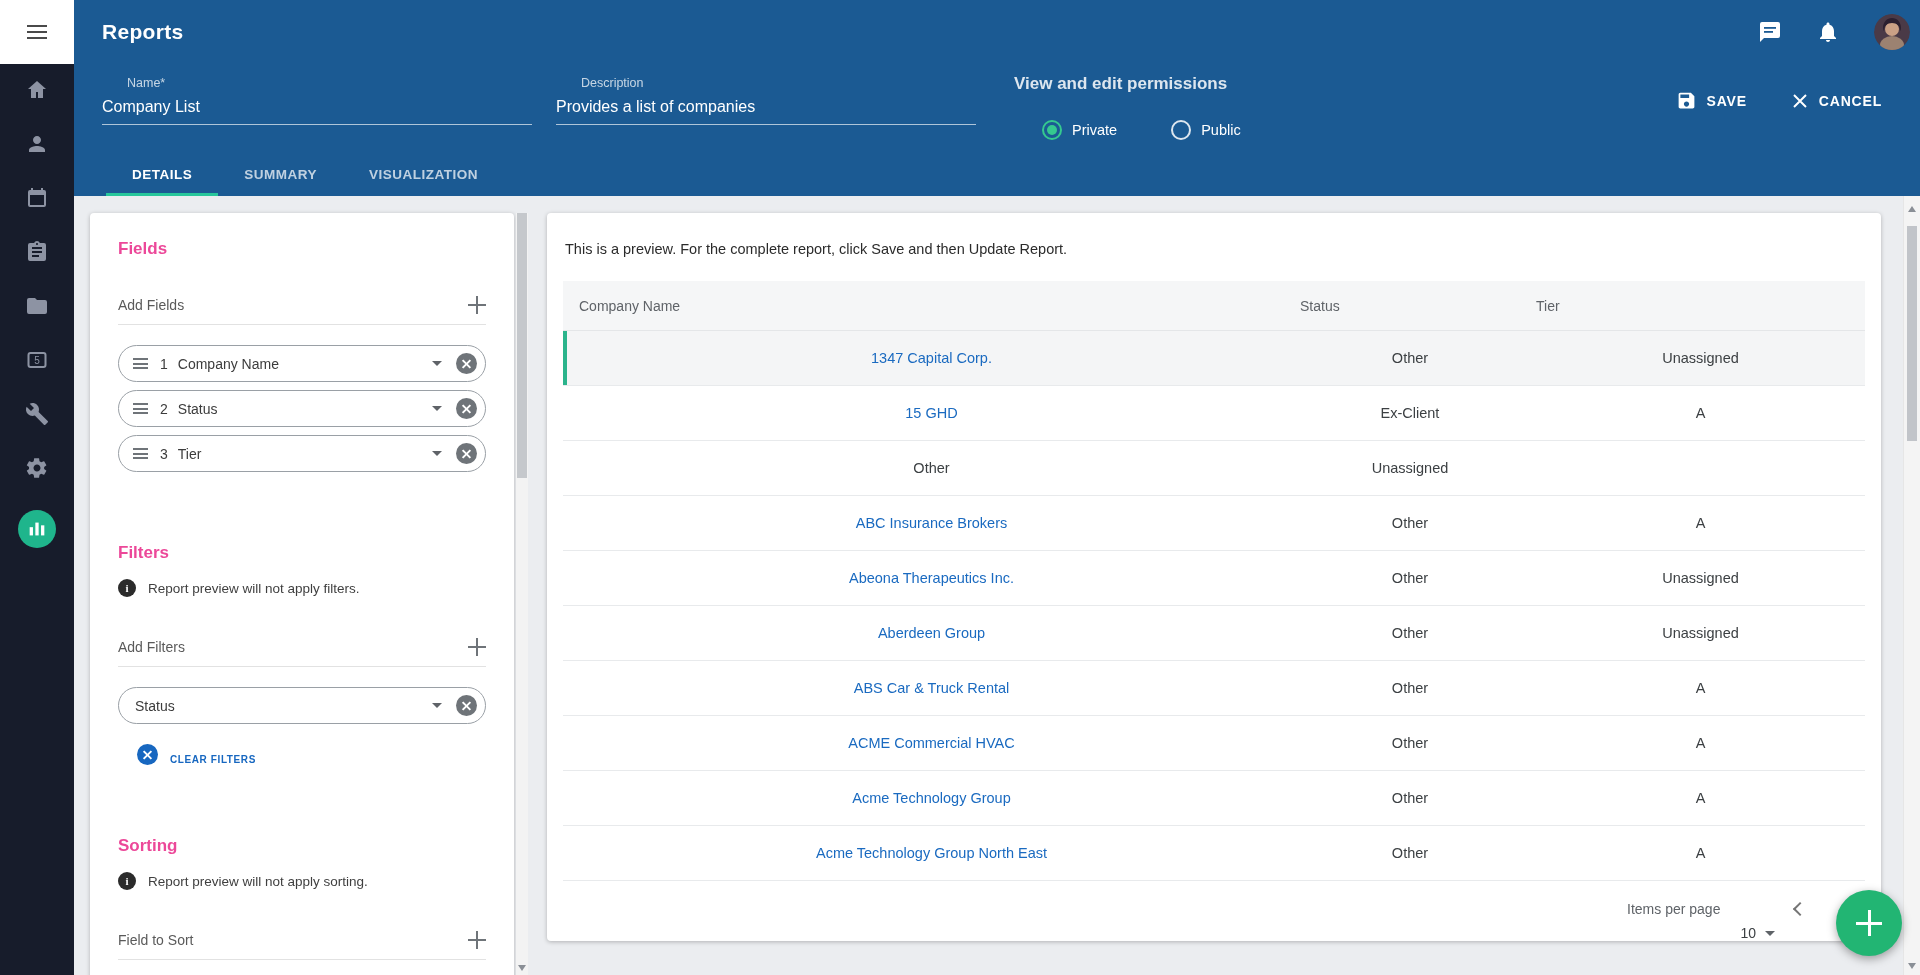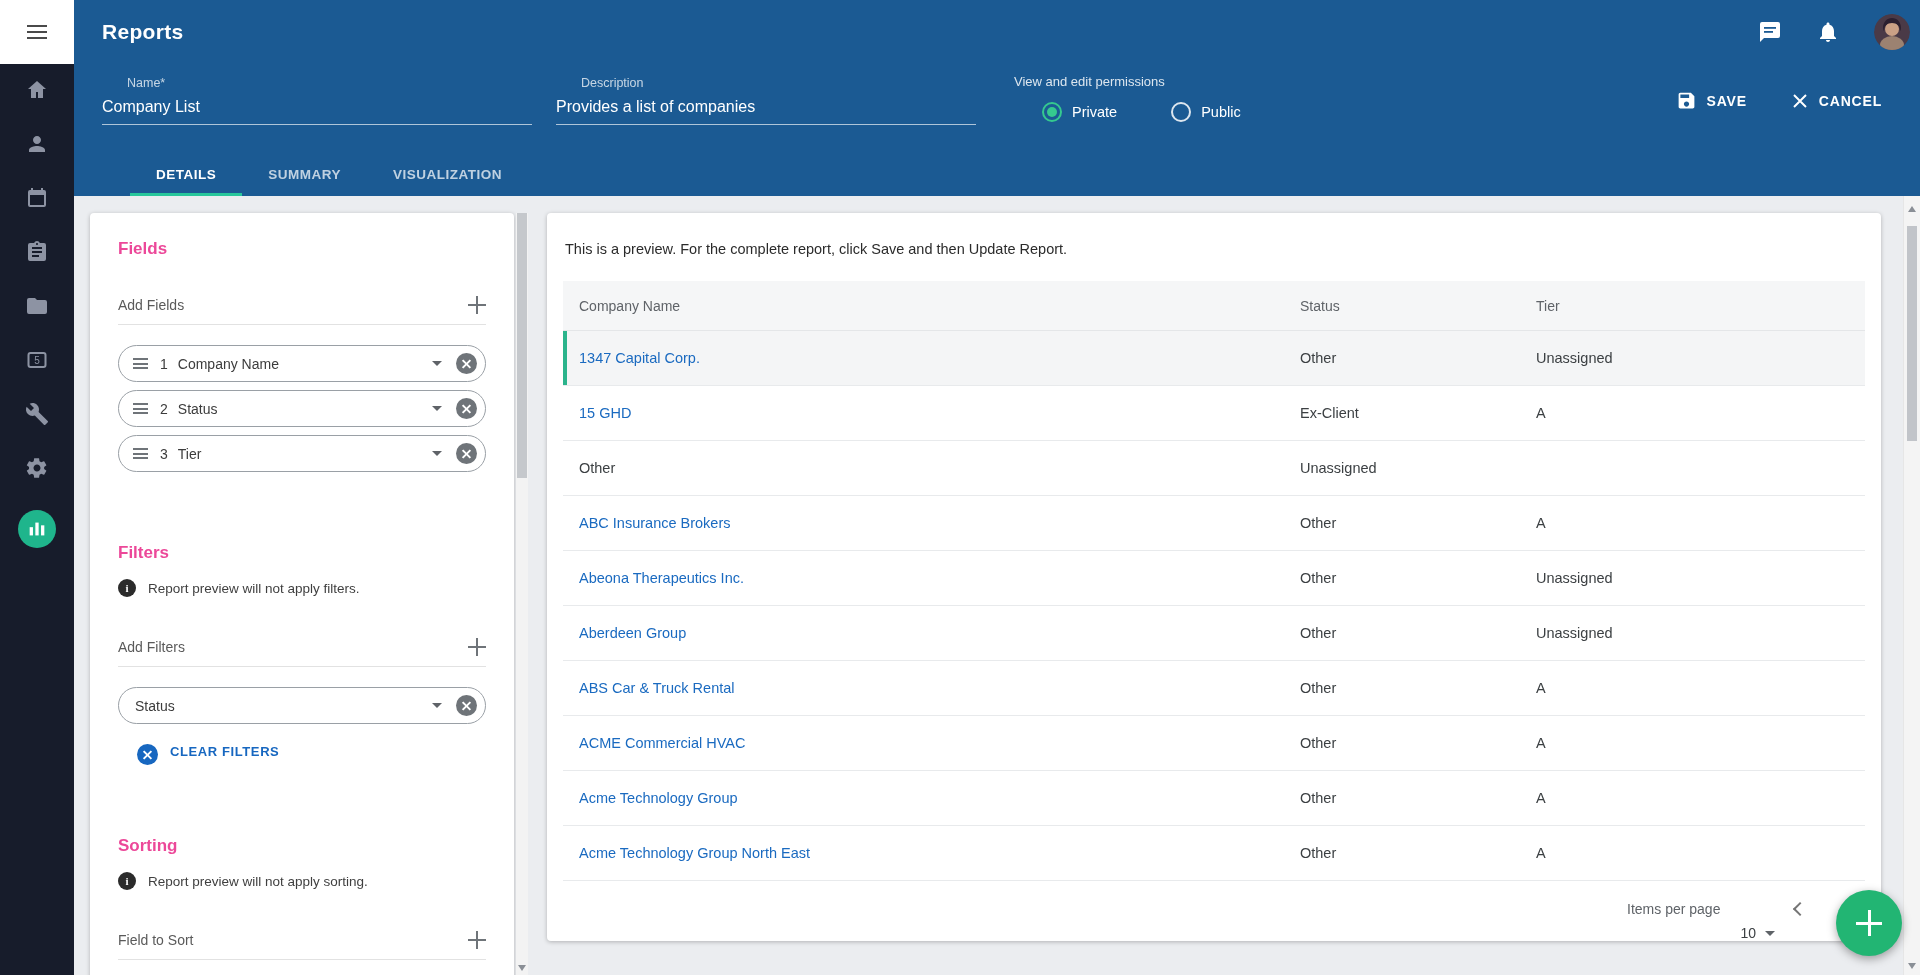--- a/index.html
+++ b/index.html
@@ -22,31 +22,31 @@
   .tb-icon { width:24px; height:24px; cursor:pointer; display:flex; align-items:center; justify-content:center; }
   .avatar { width:36px; height:36px; border-radius:50%; overflow:hidden; cursor:pointer; }
 
   .field { position:absolute; top:76px; }
   .f-name { left:28px;  width:430px; }
   .f-desc { left:482px; width:420px; }
   .f-label { font-size:12.5px; color:rgba(255,255,255,.75); margin-bottom:8px;margin-left:25px; }
   .f-value { display:block; width:100%; background:transparent; border:none; border-bottom:1px solid rgba(255,255,255,.65); color:#fff; font-size:16px; font-family:"Liberation Sans",sans-serif; padding:0 0 8px 0; outline:none; }
 
   .perm { position:absolute; left:940px; top:74px; }
-  .perm-label { font-size:13px; color:rgba(255,255,255,.85); margin-bottom:13px; }
+  .perm-label { font-size:17px; color:rgba(255,255,255,.85); margin-bottom:26px;font-weight:bold; }
   .radios { display:flex; gap:26px; }
   .radio { display:flex; align-items:center; gap:10px; font-size:14.5px; cursor:pointer;padding-left:28px; }
   .radio-circle { width:20px; height:20px; border-radius:50%; border:2px solid rgba(255,255,255,.85); position:relative; }
   .radio.selected .radio-circle { border-color:#35c98f; }
   .radio.selected .radio-circle::after { content:""; position:absolute; left:3px; top:3px; width:10px; height:10px; border-radius:50%; background:#35c98f; }
 
   .topbar-buttons { position:absolute; right:38px; top:90px; display:flex; gap:44px; }
   .tb-btn { display:flex; align-items:center; gap:10px; font-size:14px; font-weight:700; letter-spacing:.8px; color:#fff; background:none; border:none; cursor:pointer; font-family:"Liberation Sans",sans-serif; }
 
-  .tabs { position:absolute; left:56px; bottom:0; display:flex; }
+  .tabs { position:absolute; left:32px; bottom:0; display:flex; }
   .tab { padding:0 26px; height:44px; display:flex; align-items:center; font-size:13.5px; font-weight:700; letter-spacing:.5px; color:rgba(255,255,255,.72); position:relative; cursor:pointer; }
   .tab.active { color:#ffffff; }
   .tab.active::after { content:""; position:absolute; left:0; right:0; bottom:0; height:3px; background:#27c79b; }
 
   
   .content { margin-left:74px; height:779px; position:relative; overflow:hidden; }
 
   .panel { position:absolute; left:16px; top:17px; width:424px; height:800px; background:#fff; border-radius:4px; box-shadow:0 1px 4px rgba(0,0,0,.25); padding:26px 28px; }
   .section-title { font-size:17px; font-weight:700; color:#ec4899; }
   .add-row { display:flex; justify-content:space-between; align-items:center; height:40px; border-bottom:1px solid #e2e2e2; color:#5a5a5a; font-size:14px; cursor:pointer; }
@@ -64,35 +64,35 @@
   .chip-label { font-size:14px; color:#3c3c3c; flex:1; }
   .caret { width:0; height:0; border-left:5px solid transparent; border-right:5px solid transparent; border-top:5px solid #5f6368; margin-right:14px; cursor:pointer; }
   .x-circle { width:21px; height:21px; border-radius:50%; background:#6f7479; position:relative; cursor:pointer; flex-shrink:0; }
   .x-circle::before,.x-circle::after { content:""; position:absolute; left:5px; top:9.5px; width:11px; height:2px; background:#fff; }
   .x-circle::before { transform:rotate(45deg); } .x-circle::after { transform:rotate(-45deg); }
   .x-circle.blue { background:#1767c0; }
 
   .info-row { display:flex; align-items:center; gap:12px; color:#3f3f3f; font-size:13.5px; }
   .info-icon { width:18px; height:18px; border-radius:50%; background:#2b2b2b; color:#fff; font-size:11px; font-weight:700; display:flex; align-items:center; justify-content:center; font-family:"Liberation Serif",serif; flex-shrink:0; }
 
-  .clear-row { display:flex; align-items:flex-start; gap:12px; color:#1767c0; font-weight:700; font-size:13px; letter-spacing:.6px; cursor:pointer;padding-left:19px; }
+  .clear-row { display:flex; align-items:flex-end; gap:12px; color:#1767c0; font-weight:700; font-size:10px; letter-spacing:.6px; cursor:pointer;padding-left:19px; }
 
   .sort-foot { display:flex; justify-content:space-between; align-items:center; color:#5a5a5a; font-size:14px; }
   .order-btn { display:flex; align-items:center; gap:8px; color:#1767c0; font-weight:700; letter-spacing:.5px; font-size:13px; cursor:pointer; }
 
   
   .panel-sb { position:absolute; left:442px; top:17px; width:12px; height:762px; background:#f3f3f3; }
   .panel-sb-thumb { position:absolute; left:1px; right:1px; top:0; height:265px; background:#c5c8cc; }
   .sb-arrow-down { position:absolute; left:2px; bottom:4px; width:0; height:0; border-left:4px solid transparent; border-right:4px solid transparent; border-top:6px solid #8a8f96; }
 
   
   .preview-card { position:absolute; left:473px; top:17px; width:1334px; height:728px; background:#fff; border-radius:4px; box-shadow:0 1px 4px rgba(0,0,0,.25); padding:0 16px; }
   .notice { padding:28px 2px 24px; font-size:14.5px; color:#2b2b2b; }
   .t-head { display:grid; grid-template-columns:721px 236px 1fr; background:#f5f6f7; height:50px; align-items:center; color:#5f6368; font-size:14px; border-bottom:1px solid #e4e6e8; }
-  .t-row  { display:grid; grid-template-columns:721px 236px 1fr; height:55px; align-items:center; border-bottom:1px solid #e8eaec; font-size:14.5px; color:#3c4043; }
+  .t-row  { display:grid; grid-template-columns:721px 236px 1fr; height:55px; align-items:center; border-bottom:1px solid #e8eaec; font-size:14.5px; color:#3c4043;text-align:center; }
   .t-cell { padding-left:16px; white-space:nowrap; overflow:hidden; }
   .t-row.highlight { background:#f4f5f6; box-shadow:inset 4px 0 0 #2bb48c; }
   .t-cell a { color:#1a6ac0; text-decoration:none; }
   .t-foot { height:56px; display:flex; align-items:center; justify-content:flex-end; gap:20px; color:#5f6368; font-size:14px; padding-right:14px; }
   .page-size { display:flex; align-items:center; gap:9px; color:#3c4043; cursor:pointer;margin-top:48px; }
   .chev { width:10px; height:10px; border-left:2px solid #757575; border-bottom:2px solid #757575; cursor:pointer; }
   .chev.left  { transform:rotate(45deg); }
   .chev.right { transform:rotate(-135deg); margin-left:16px; }
 
   

